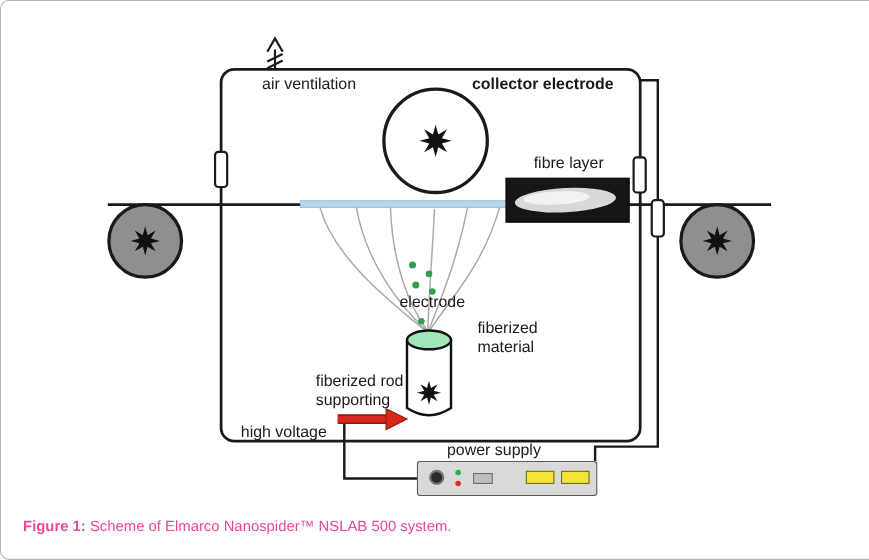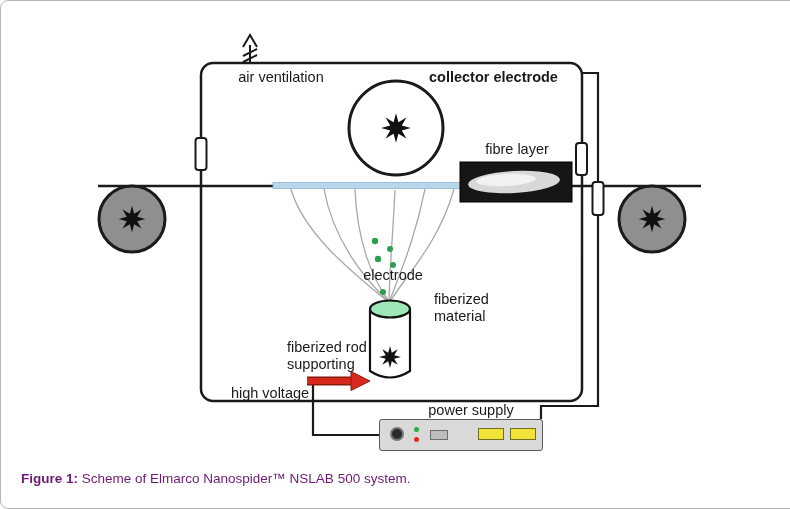--- a/index.html
+++ b/index.html
@@ -24,21 +24,21 @@
   .ps-led.green{left:34px;top:7px;background:#27b043;}
   .ps-led.red{left:34px;top:17px;background:#e02b20;}
   .ps-slot{position:absolute;left:50px;top:10px;width:16px;height:8px;
     background:#bdbdbd;border:1px solid #6e6e6e;}
   .ps-btn{position:absolute;top:8px;width:26px;height:12px;background:#f2e23a;
     border:1px solid #70701f;box-sizing:border-box;}
   .ps-btn.b1{left:98px;}
   .ps-btn.b2{left:130px;}
   .caption{
     position:absolute;left:20px;top:470px;right:18px;
-    font-size:13.5px;color:#701a75;
+    font-size:13.5px;color:#ec4899;
   }
   .caption b{font-weight:bold;}
 </style>
 </head>
 <body>
 
 <div class="figure">
 
   <svg class="overlay" width="790" height="509" viewBox="0 0 790 509" xmlns="http://www.w3.org/2000/svg">
     <defs>
@@ -124,23 +124,23 @@
   <div class="lbl left" style="left:415px;top:290px;width:70px;margin-left:18px;">
     <div>fiberized</div>
     <div>material</div>
   </div>
 
   <div class="lbl left" style="left:286px;top:314px;width:92px;margin-top:24px;">
     <div>fiberized rod</div>
     <div>supporting</div>
   </div>
 
-  <div class="lbl" style="left:226px;top:384px;width:86px;">high voltage</div>
+  <div class="lbl" style="left:214px;top:384px;width:86px;">high voltage</div>
 
-  <div class="lbl" style="left:398px;top:401px;width:100px;margin-left:22px;">power supply</div>
+  <div class="lbl" style="left:398px;top:401px;width:100px;">power supply</div>
 
   <div class="power-supply">
     <div class="ps-knob"></div>
     <div class="ps-led green"></div>
     <div class="ps-led red"></div>
     <div class="ps-slot"></div>
     <div class="ps-btn b1"></div>
     <div class="ps-btn b2"></div>
   </div>
 

